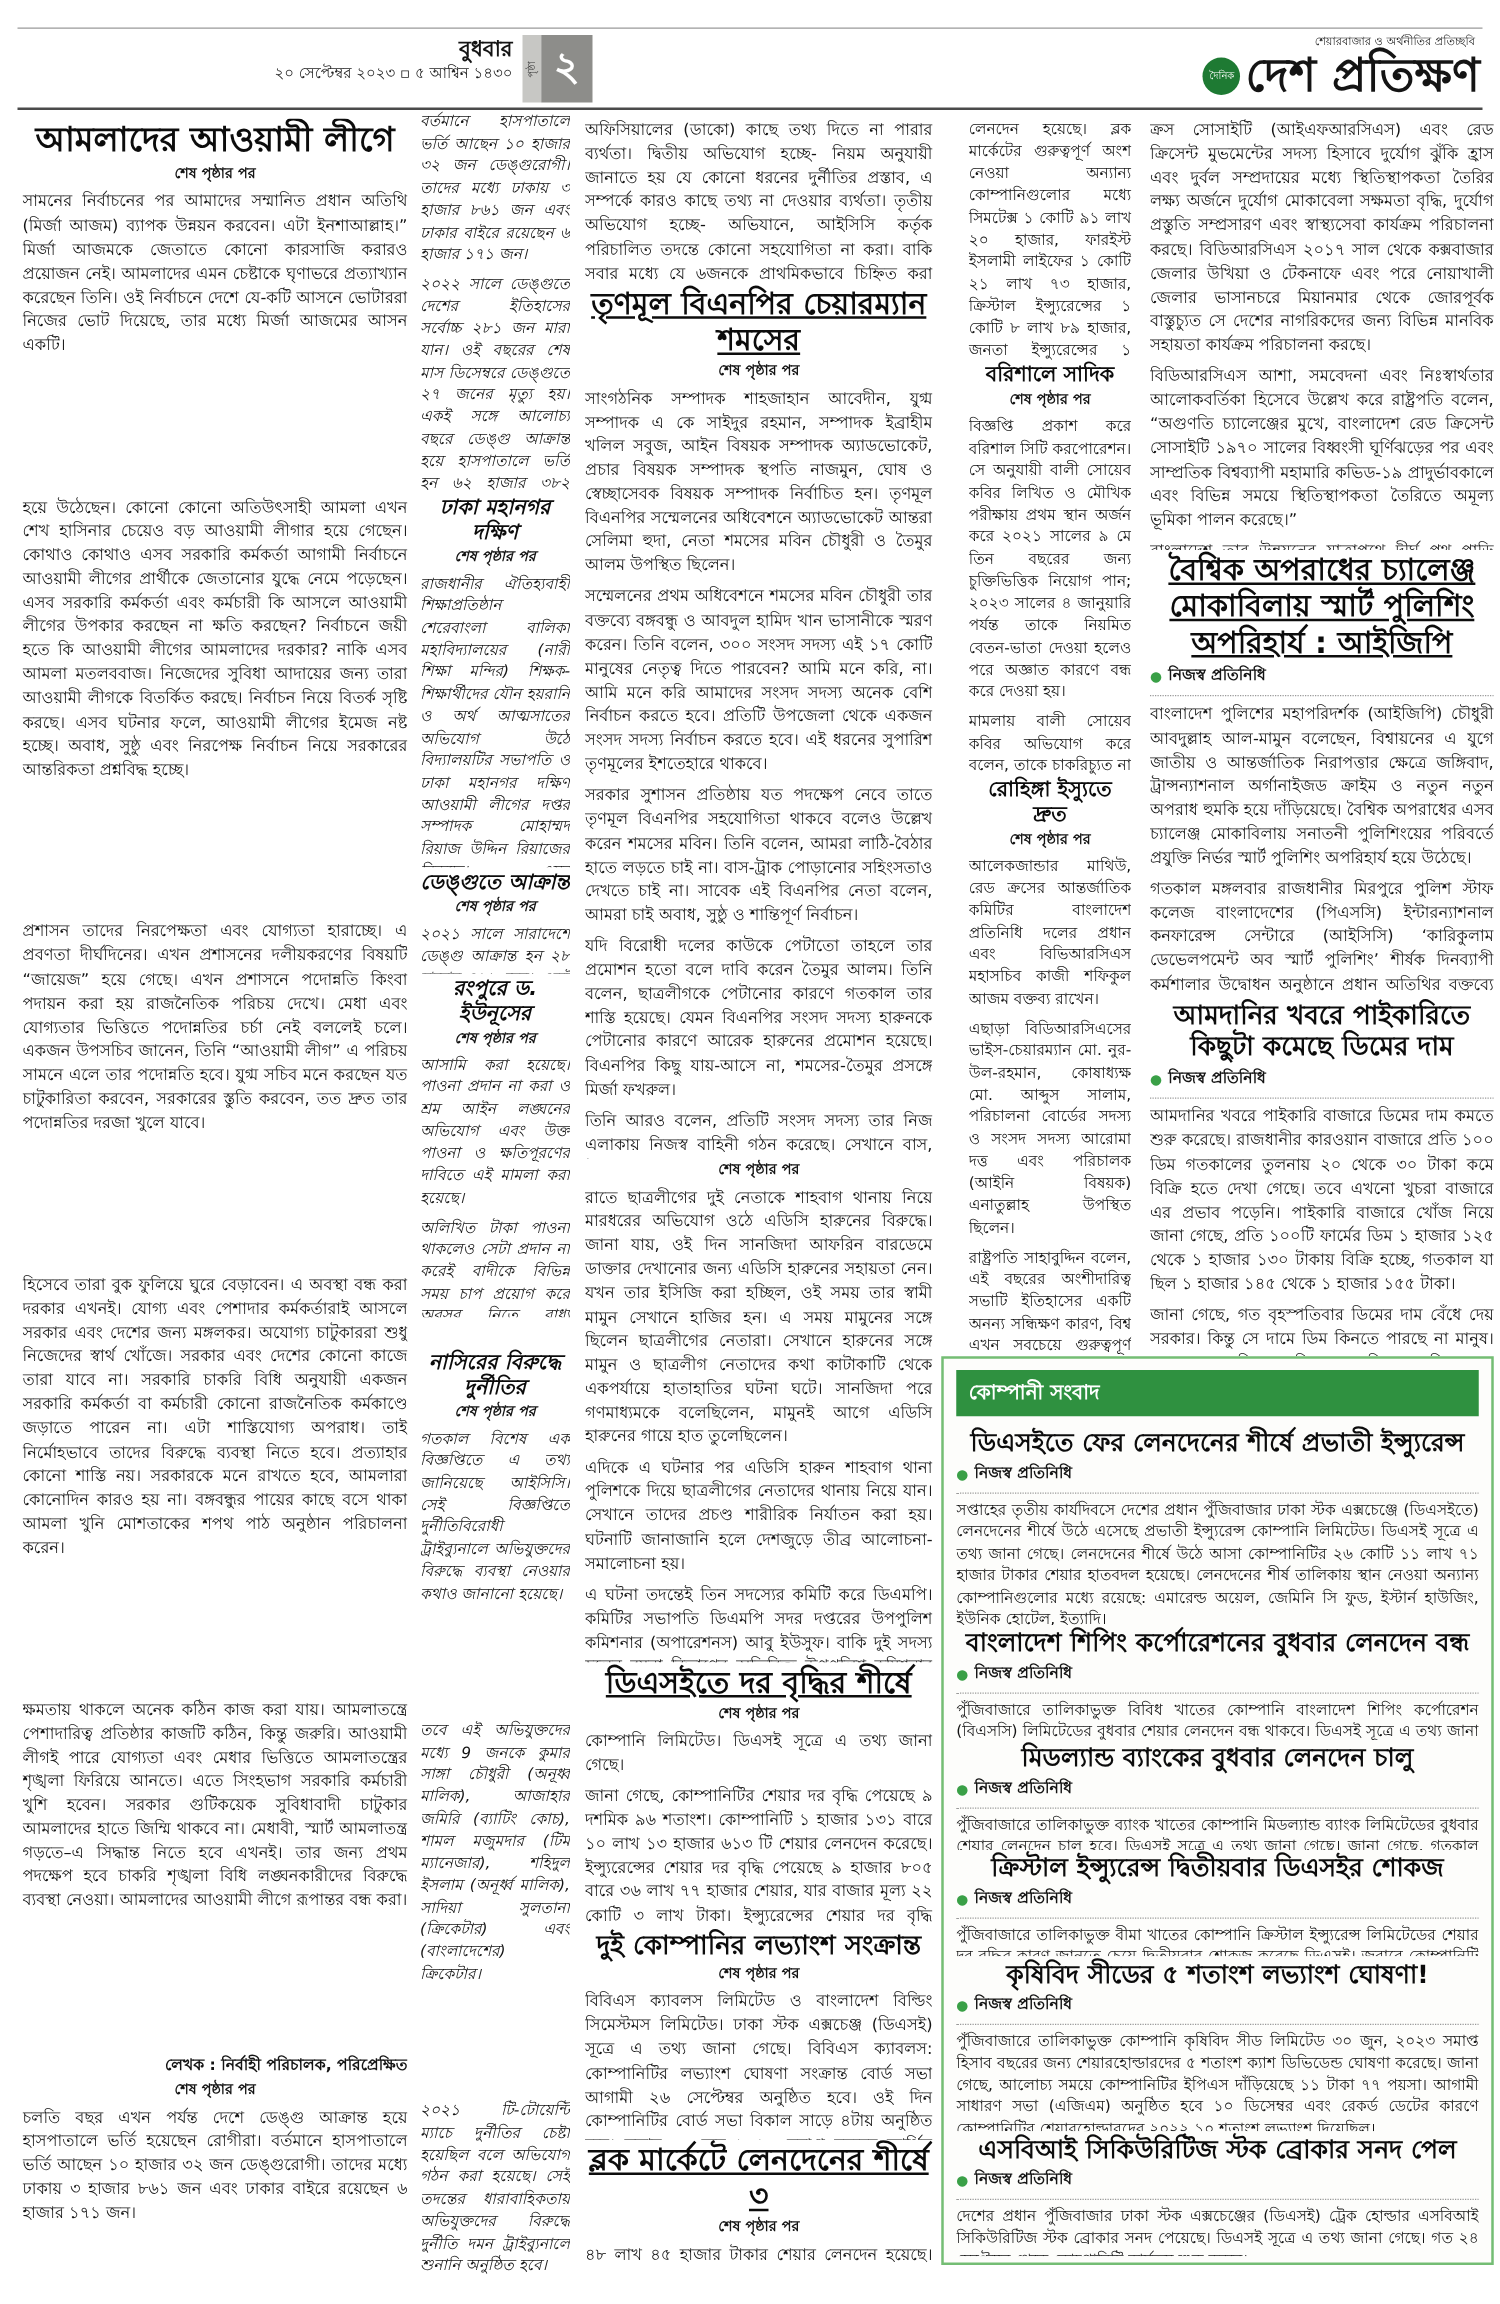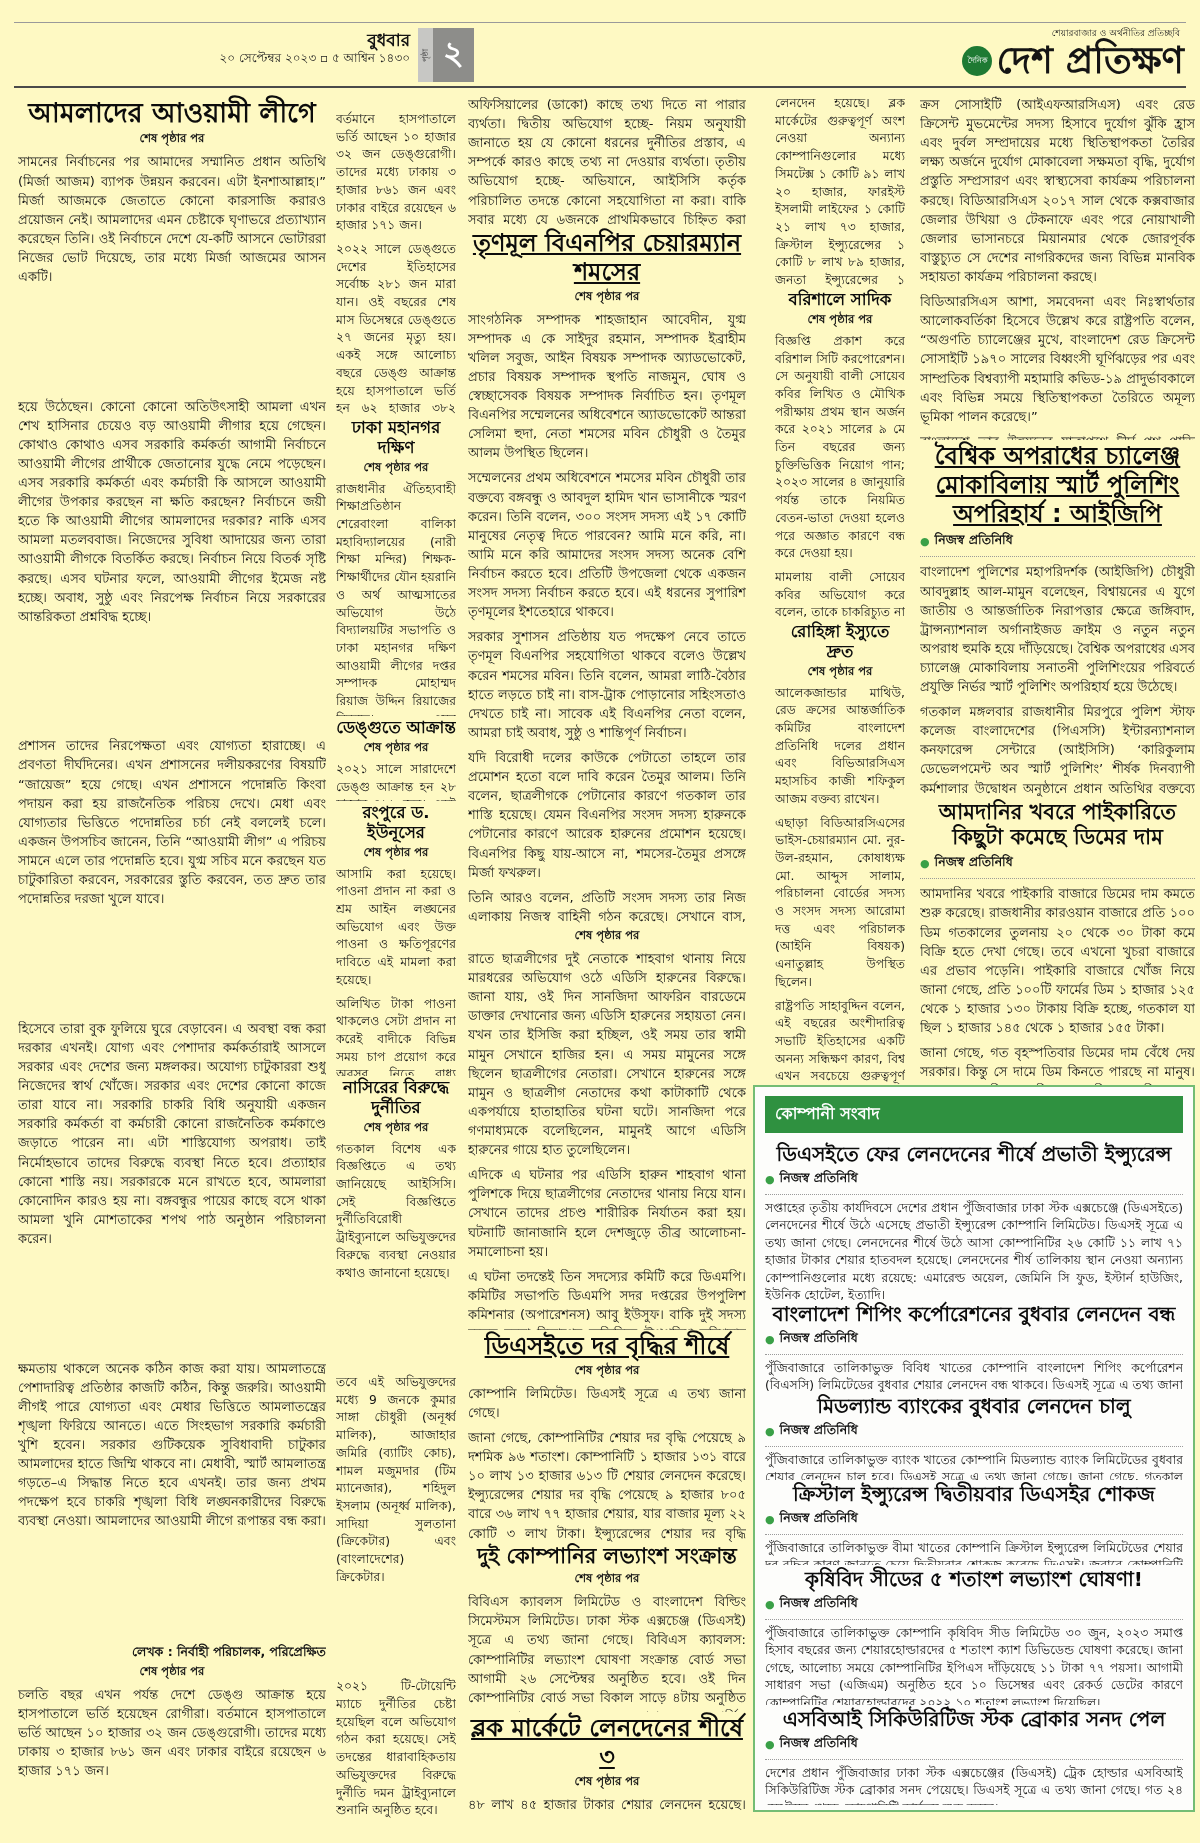--- a/index.html
+++ b/index.html
@@ -1,16 +1,16 @@
 <!DOCTYPE html>
 <html lang="bn"><head>
 <meta charset="utf-8">
 <style>
   html,body{margin:0;padding:0;background:#e8e8e4;}
-  .page{position:relative;width:1200px;height:1843px;background:#fef9c3;margin:0 auto;
+  .page{position:relative;width:1200px;height:1843px;background:#ffffff;margin:0 auto;
         font-family:"DejaVu Sans","Liberation Sans",sans-serif;color:#141414;overflow:hidden;}
   
   .toprule{position:absolute;left:14px;right:14px;top:22px;height:1px;background:#9a9a9a;}
   .headrule{position:absolute;left:14px;right:14px;top:86px;height:2px;background:#4a4a4a;}
   .dateblock{position:absolute;left:150px;top:30px;width:260px;text-align:right;line-height:1.25;}
   .weekday{font-weight:bold;font-size:17px;}
   .dateline{font-size:12px;color:#222;}
   .pagebadge{position:absolute;left:418px;top:28px;width:56px;height:54px;display:flex;}
   .pagebadge .strip{width:15px;background:#c7c7c4;color:#333;font-size:8px;display:flex;align-items:center;justify-content:center;}
   .pagebadge .strip span{transform:rotate(-90deg);white-space:nowrap;}
@@ -84,21 +84,21 @@
           <p class="author">লেখক : নির্বাহী পরিচালক, পরিপ্রেক্ষিত</p>
         </div>
       </div>
       <div class="article" style="height: 147px;">
         <div class="byline-cont">শেষ পৃষ্ঠার পর</div>
         <div class="art-body">
           <p class="para">চলতি বছর এখন পর্যন্ত দেশে ডেঙ্গু আক্রান্ত হয়ে হাসপাতালে ভর্তি হয়েছেন রোগীরা। বর্তমানে হাসপাতালে ভর্তি আছেন ১০ হাজার ৩২ জন ডেঙ্গুরোগী। তাদের মধ্যে ঢাকায় ৩ হাজার ৮৬১ জন এবং ঢাকার বাইরে রয়েছেন ৬ হাজার ১৭১ জন।</p>
         </div>
       </div>
     </div>
-  <div class="col narrow" style="left:336px; top:111px; width:120px; height:1715px;">
+  <div class="col narrow" style="left:336px; top:89px; width:120px; height:1715px;font-style:italic;">
       <div class="article" style="height: 305px;">
         <div class="art-body">
           <p class="para">বর্তমানে হাসপাতালে ভর্তি আছেন ১০ হাজার ৩২ জন ডেঙ্গুরোগী। তাদের মধ্যে ঢাকায় ৩ হাজার ৮৬১ জন এবং ঢাকার বাইরে রয়েছেন ৬ হাজার ১৭১ জন।</p>
           <p class="para">২০২২ সালে ডেঙ্গুতে দেশের ইতিহাসের সর্বোচ্চ ২৮১ জন মারা যান। ওই বছরের শেষ মাস ডিসেম্বরে ডেঙ্গুতে ২৭ জনের মৃত্যু হয়। একই সঙ্গে আলোচ্য বছরে ডেঙ্গু আক্রান্ত হয়ে হাসপাতালে ভর্তি হন ৬২ হাজার ৩৮২ জন।</p>
         </div>
       </div>
       <div class="article" style="height: 300px;">
         <div class="headline h-md">ঢাকা মহানগর দক্ষিণ</div>
         <div class="byline-cont">শেষ পৃষ্ঠার পর</div>
         <div class="art-body">
@@ -113,21 +113,21 @@
         </div>
       </div>
       <div class="article" style="height: 275px;">
         <div class="headline h-md">রংপুরে ড. ইউনূসের</div>
         <div class="byline-cont">শেষ পৃষ্ঠার পর</div>
         <div class="art-body">
           <p class="para">আসামি করা হয়েছে। পাওনা প্রদান না করা ও শ্রম আইন লঙ্ঘনের অভিযোগ এবং উক্ত পাওনা ও ক্ষতিপূরণের দাবিতে এই মামলা করা হয়েছে।</p>
           <p class="para">অলিখিত টাকা পাওনা থাকলেও সেটা প্রদান না করেই বাদীকে বিভিন্ন সময় চাপ প্রয়োগ করে অবসর নিতে বাধ্য করেছেন ১নং বিবাদী ড. মোহাম্মদ ইউনূস এবং গ্রামীণ কৃষি ফাউন্ডেশন কর্তৃপক্ষ। মামলার মাধ্যমে পাওনাসহ ক্ষতিপূরণ দাবি করেছেন বাদী ফারুকুল ইসলাম।</p>
         </div>
       </div>
-      <div class="article" style="height: 750px;">
+      <div class="article" style="height: 750px; margin-top: 24px;">
         <div class="headline h-md">নাসিরের বিরুদ্ধে দুর্নীতির</div>
         <div class="byline-cont">শেষ পৃষ্ঠার পর</div>
         <div class="art-body">
           <p class="para">গতকাল বিশেষ এক বিজ্ঞপ্তিতে এ তথ্য জানিয়েছে আইসিসি। সেই বিজ্ঞপ্তিতে দুর্নীতিবিরোধী ট্রাইব্যুনালে অভিযুক্তদের বিরুদ্ধে ব্যবস্থা নেওয়ার কথাও জানানো হয়েছে।</p>
           <p class="para">তবে এই অভিযুক্তদের মধ্যে 9 জনকে কুমার সাঙ্গা চৌধুরী (অনূর্ধ্ব মালিক), আজাহার জমিরি (ব্যাটিং কোচ), শামল মজুমদার (টিম ম্যানেজার), শহিদুল ইসলাম (অনূর্ধ্ব মালিক), সাদিয়া সুলতানা (ক্রিকেটার) এবং (বাংলাদেশের) ক্রিকেটার।</p>
           <p class="para">২০২১ টি-টোয়েন্টি ম্যাচে দুর্নীতির চেষ্টা হয়েছিল বলে অভিযোগ গঠন করা হয়েছে। সেই তদন্তের ধারাবাহিকতায় অভিযুক্তদের বিরুদ্ধে দুর্নীতি দমন ট্রাইব্যুনালে শুনানি অনুষ্ঠিত হবে।</p>
         </div>
       </div>
     </div>
   <div class="col" style="left:468px; top:95px; width:278px; height:1715px;">

